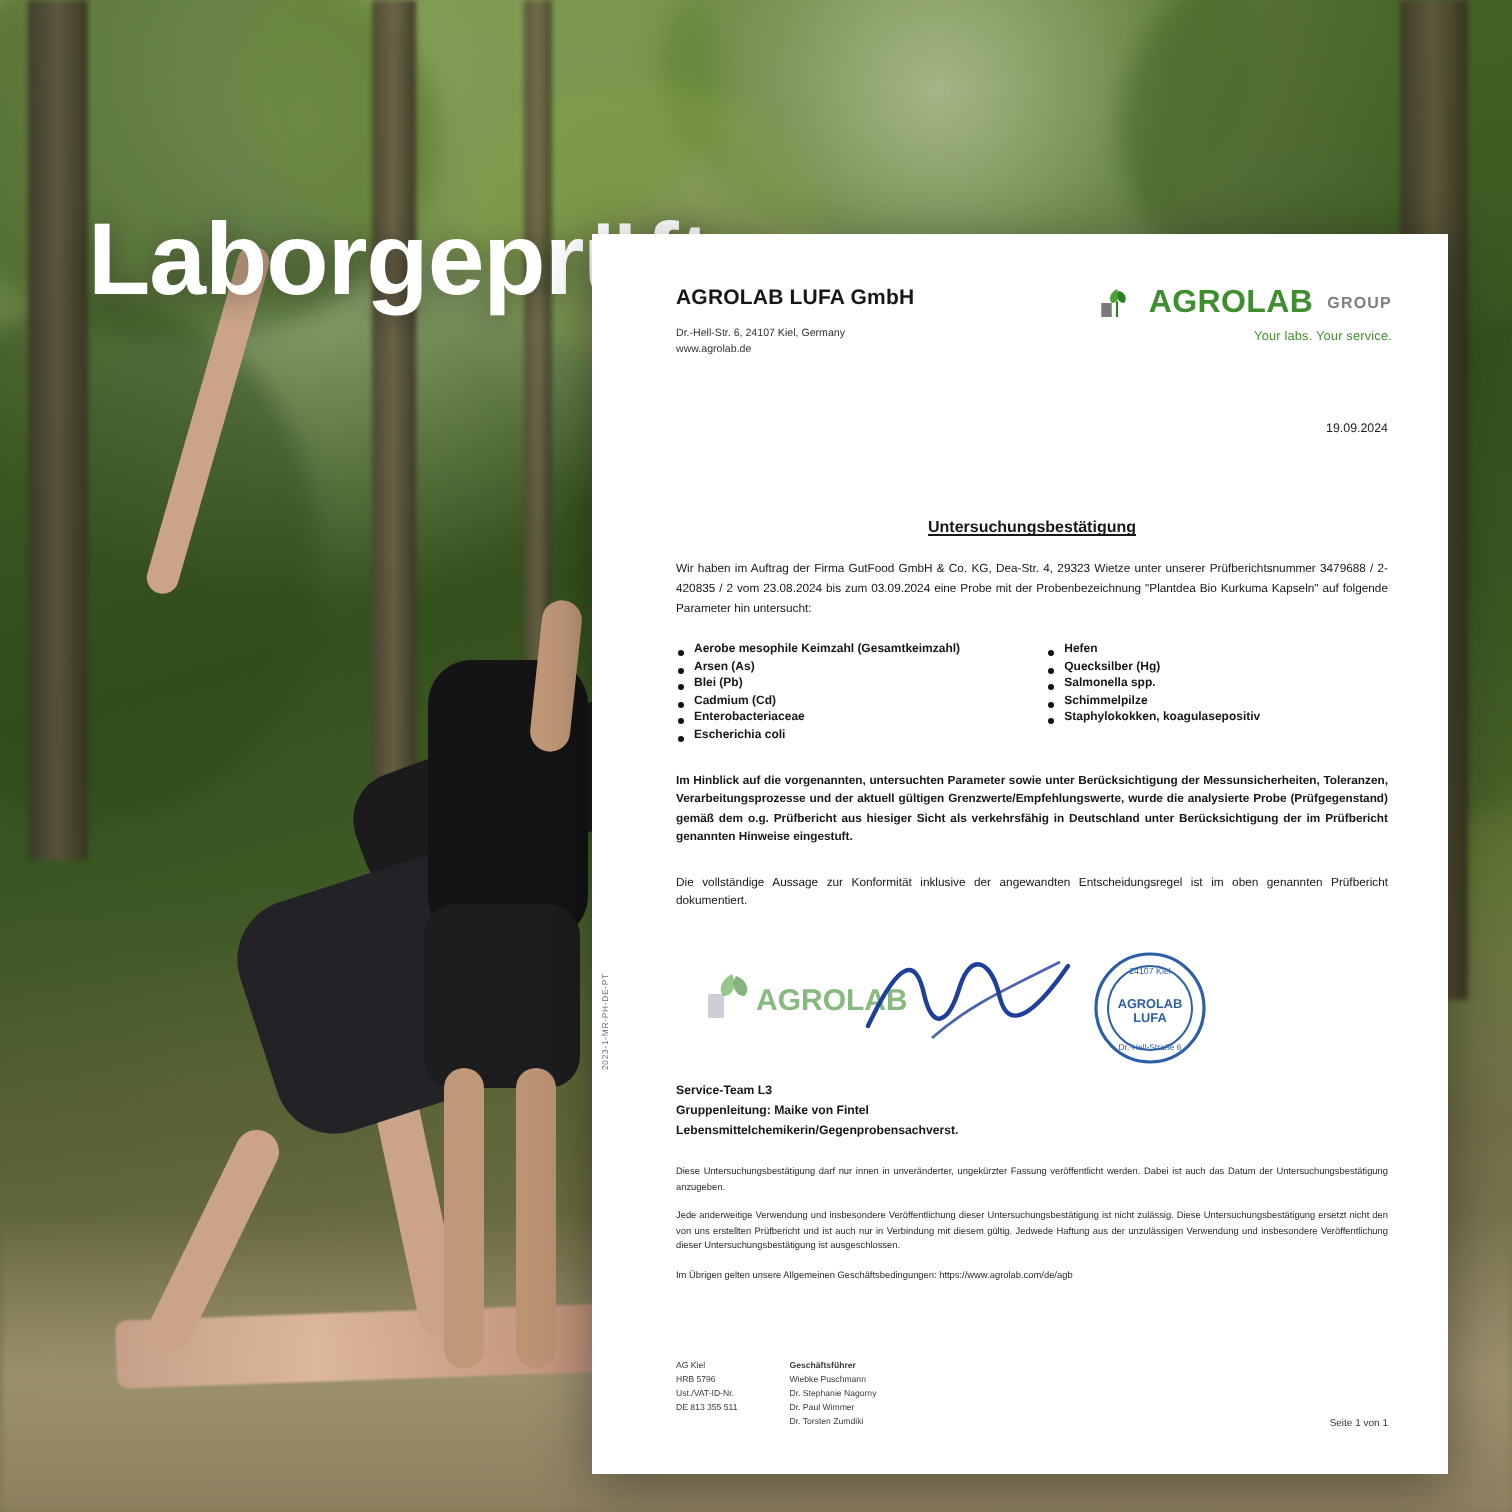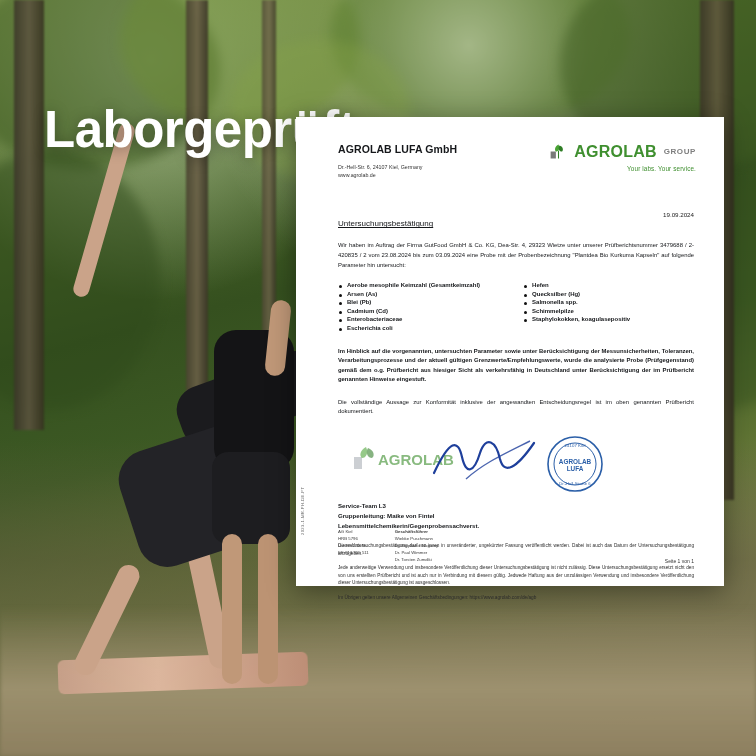--- a/index.html
+++ b/index.html
@@ -39,21 +39,21 @@
   
   .headline{
     position:absolute;left:44px;top:104px;
     font-size:51px;line-height:1;font-weight:700;color:#ffffff;
     letter-spacing:-.5px;text-shadow:0 2px 14px rgba(0,0,0,.35);
     font-family:"Liberation Sans", sans-serif;
   }
 
   
   .sheet{
-    position:absolute;left:296px;top:117px;width:428px;height:469px;
+    position:absolute;left:296px;top:117px;width:428px;height:620px;
     background:#ffffff;box-shadow:0 6px 26px rgba(0,0,0,.38);
     color:#15171a;
   }
   .sheet .inner{position:absolute;inset:0;padding:26px 30px 0 42px;box-sizing:border-box;}
 
   .vert-code{
     position:absolute;left:4px;top:418px;transform:rotate(-90deg);transform-origin:left top;
     font-size:4.2px;letter-spacing:.35px;color:#6a6a6a;white-space:nowrap;
   }
 
@@ -62,21 +62,21 @@
 
   .logo{position:absolute;right:28px;top:24px;display:flex;flex-direction:column;align-items:flex-end;}
   .logo-row{display:flex;align-items:center;gap:5px;}
   .logo-mark{width:21px;height:21px;position:relative;}
   .logo-word{font-size:16px;font-weight:700;color:#3f8f2f;letter-spacing:.2px;}
   .logo-group{font-size:8px;font-weight:600;color:#7f7f7f;letter-spacing:.6px;align-self:center;margin-left:2px;}
   .logo-tag{font-size:6.4px;color:#3f8f2f;margin-top:3px;letter-spacing:.1px;}
 
   .date{position:absolute;right:30px;top:94px;font-size:6.2px;color:#222;}
 
-  .title{margin-top:40px;text-align:left;font-size:8px;font-weight:400;text-decoration:underline;}
+  .title{margin-top:80px;text-align:center;font-size:8px;font-weight:700;text-decoration:underline;}
 
   .para{font-size:5.9px;line-height:1.62;margin-top:13px;text-align:justify;color:#15171a;}
   .para.bold{font-weight:700;}
 
   .params{display:flex;margin-top:12px;font-size:6px;}
   .params ul{list-style:none;margin:0;padding:0;}
   .params li{position:relative;padding-left:9px;margin-bottom:2.6px;font-weight:700;}
   .params li:before{content:"";position:absolute;left:1px;top:3px;width:3px;height:3px;background:#111;border-radius:50%;}
   .col-a{width:52%;}
   .col-b{width:48%;}

